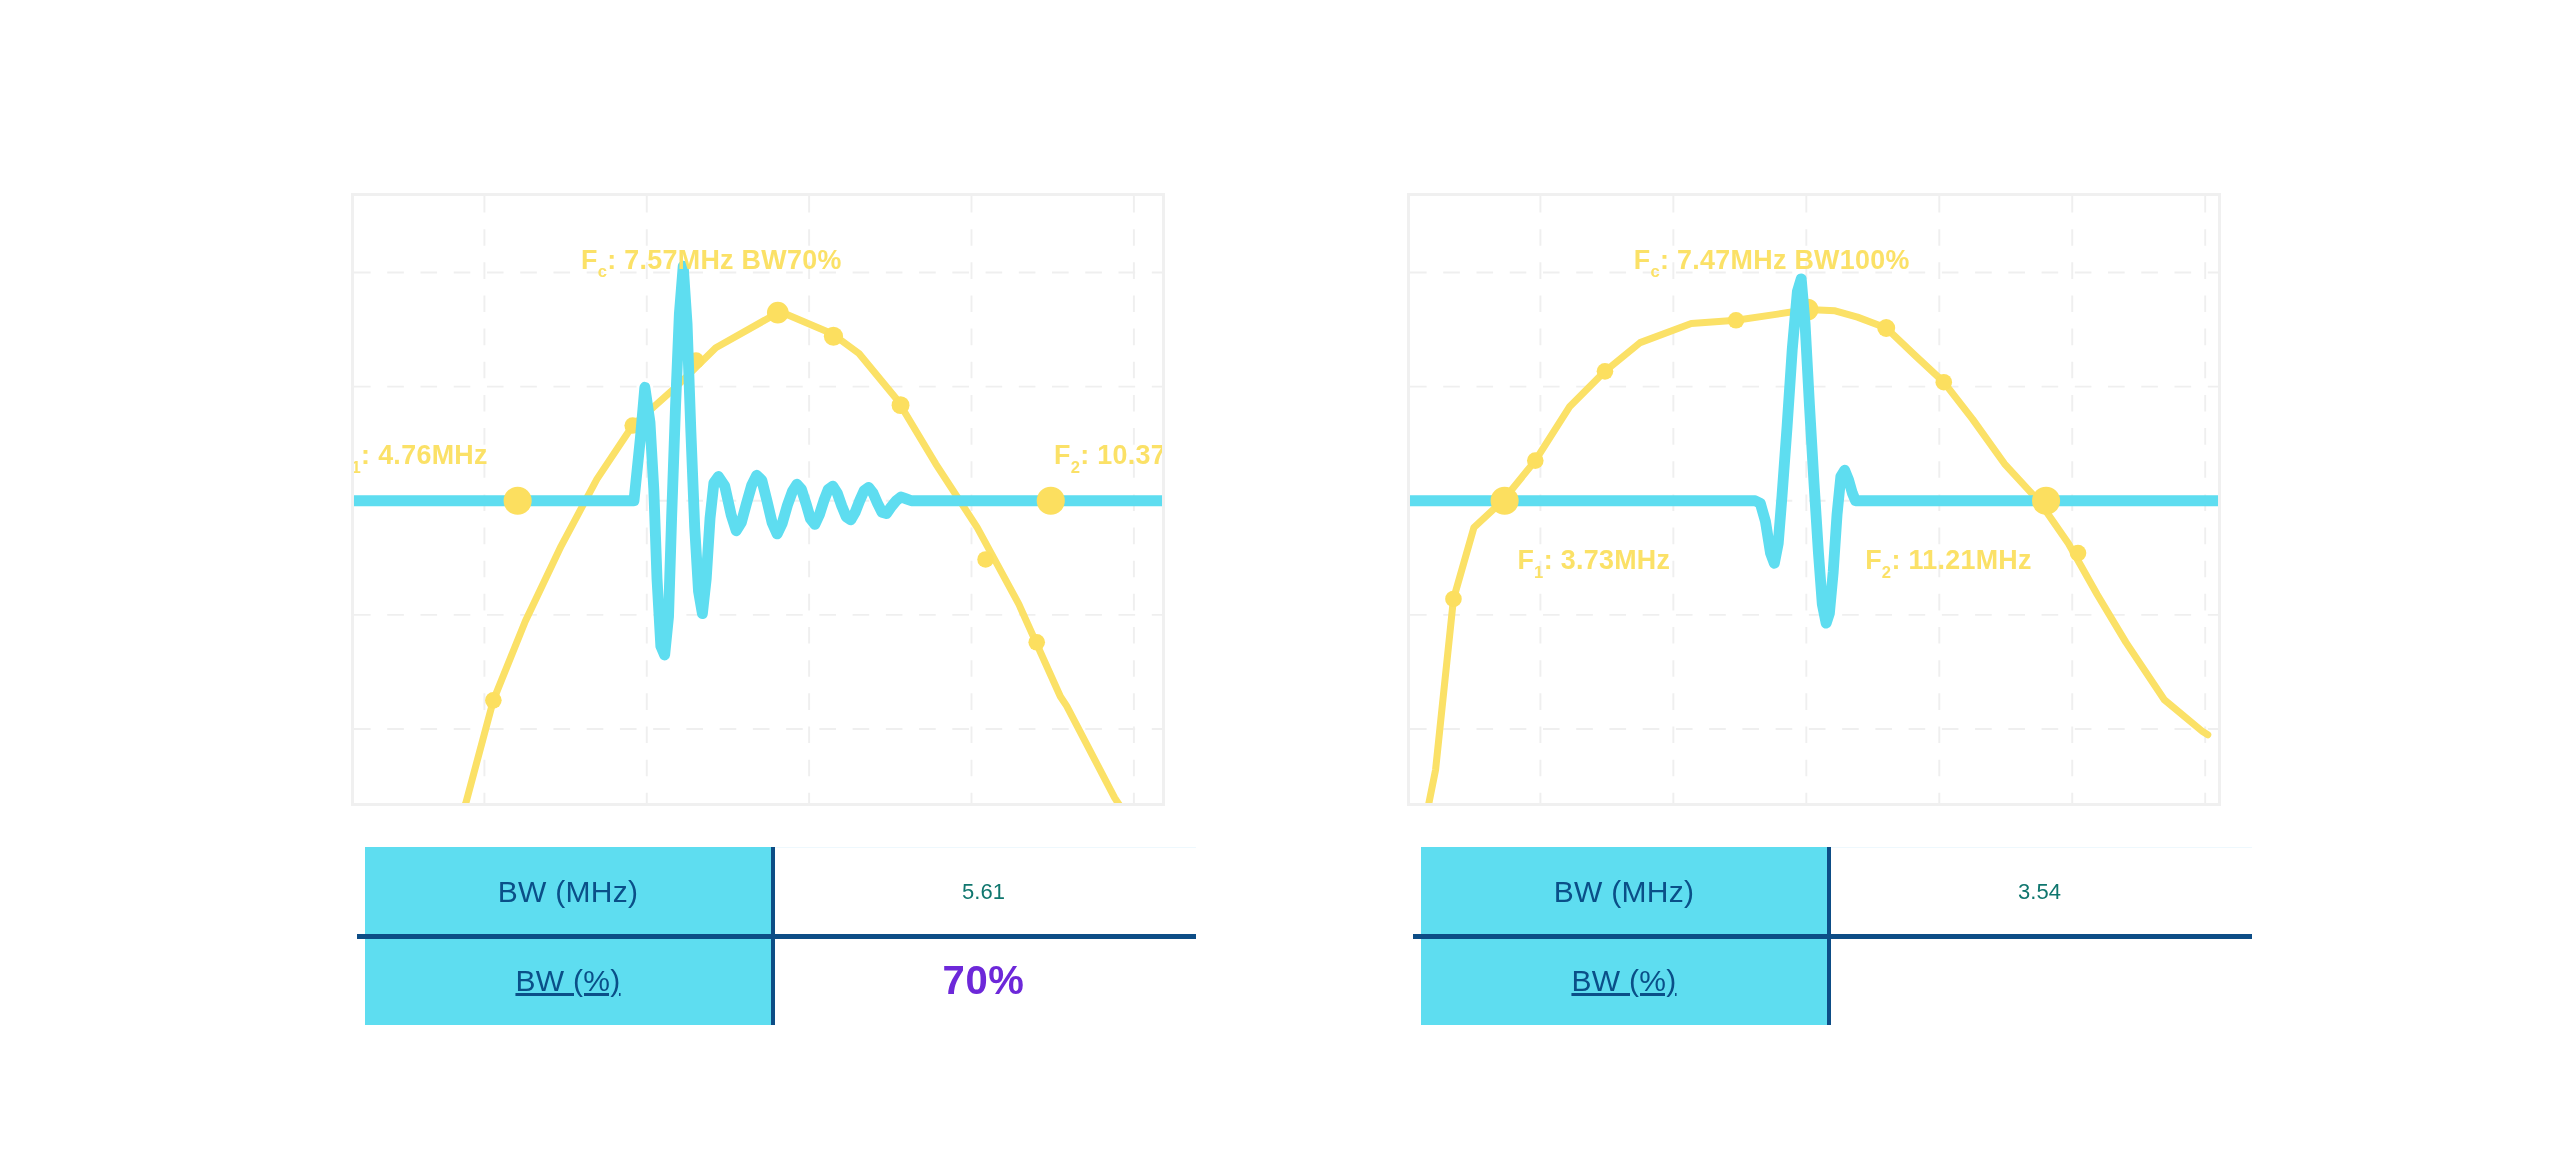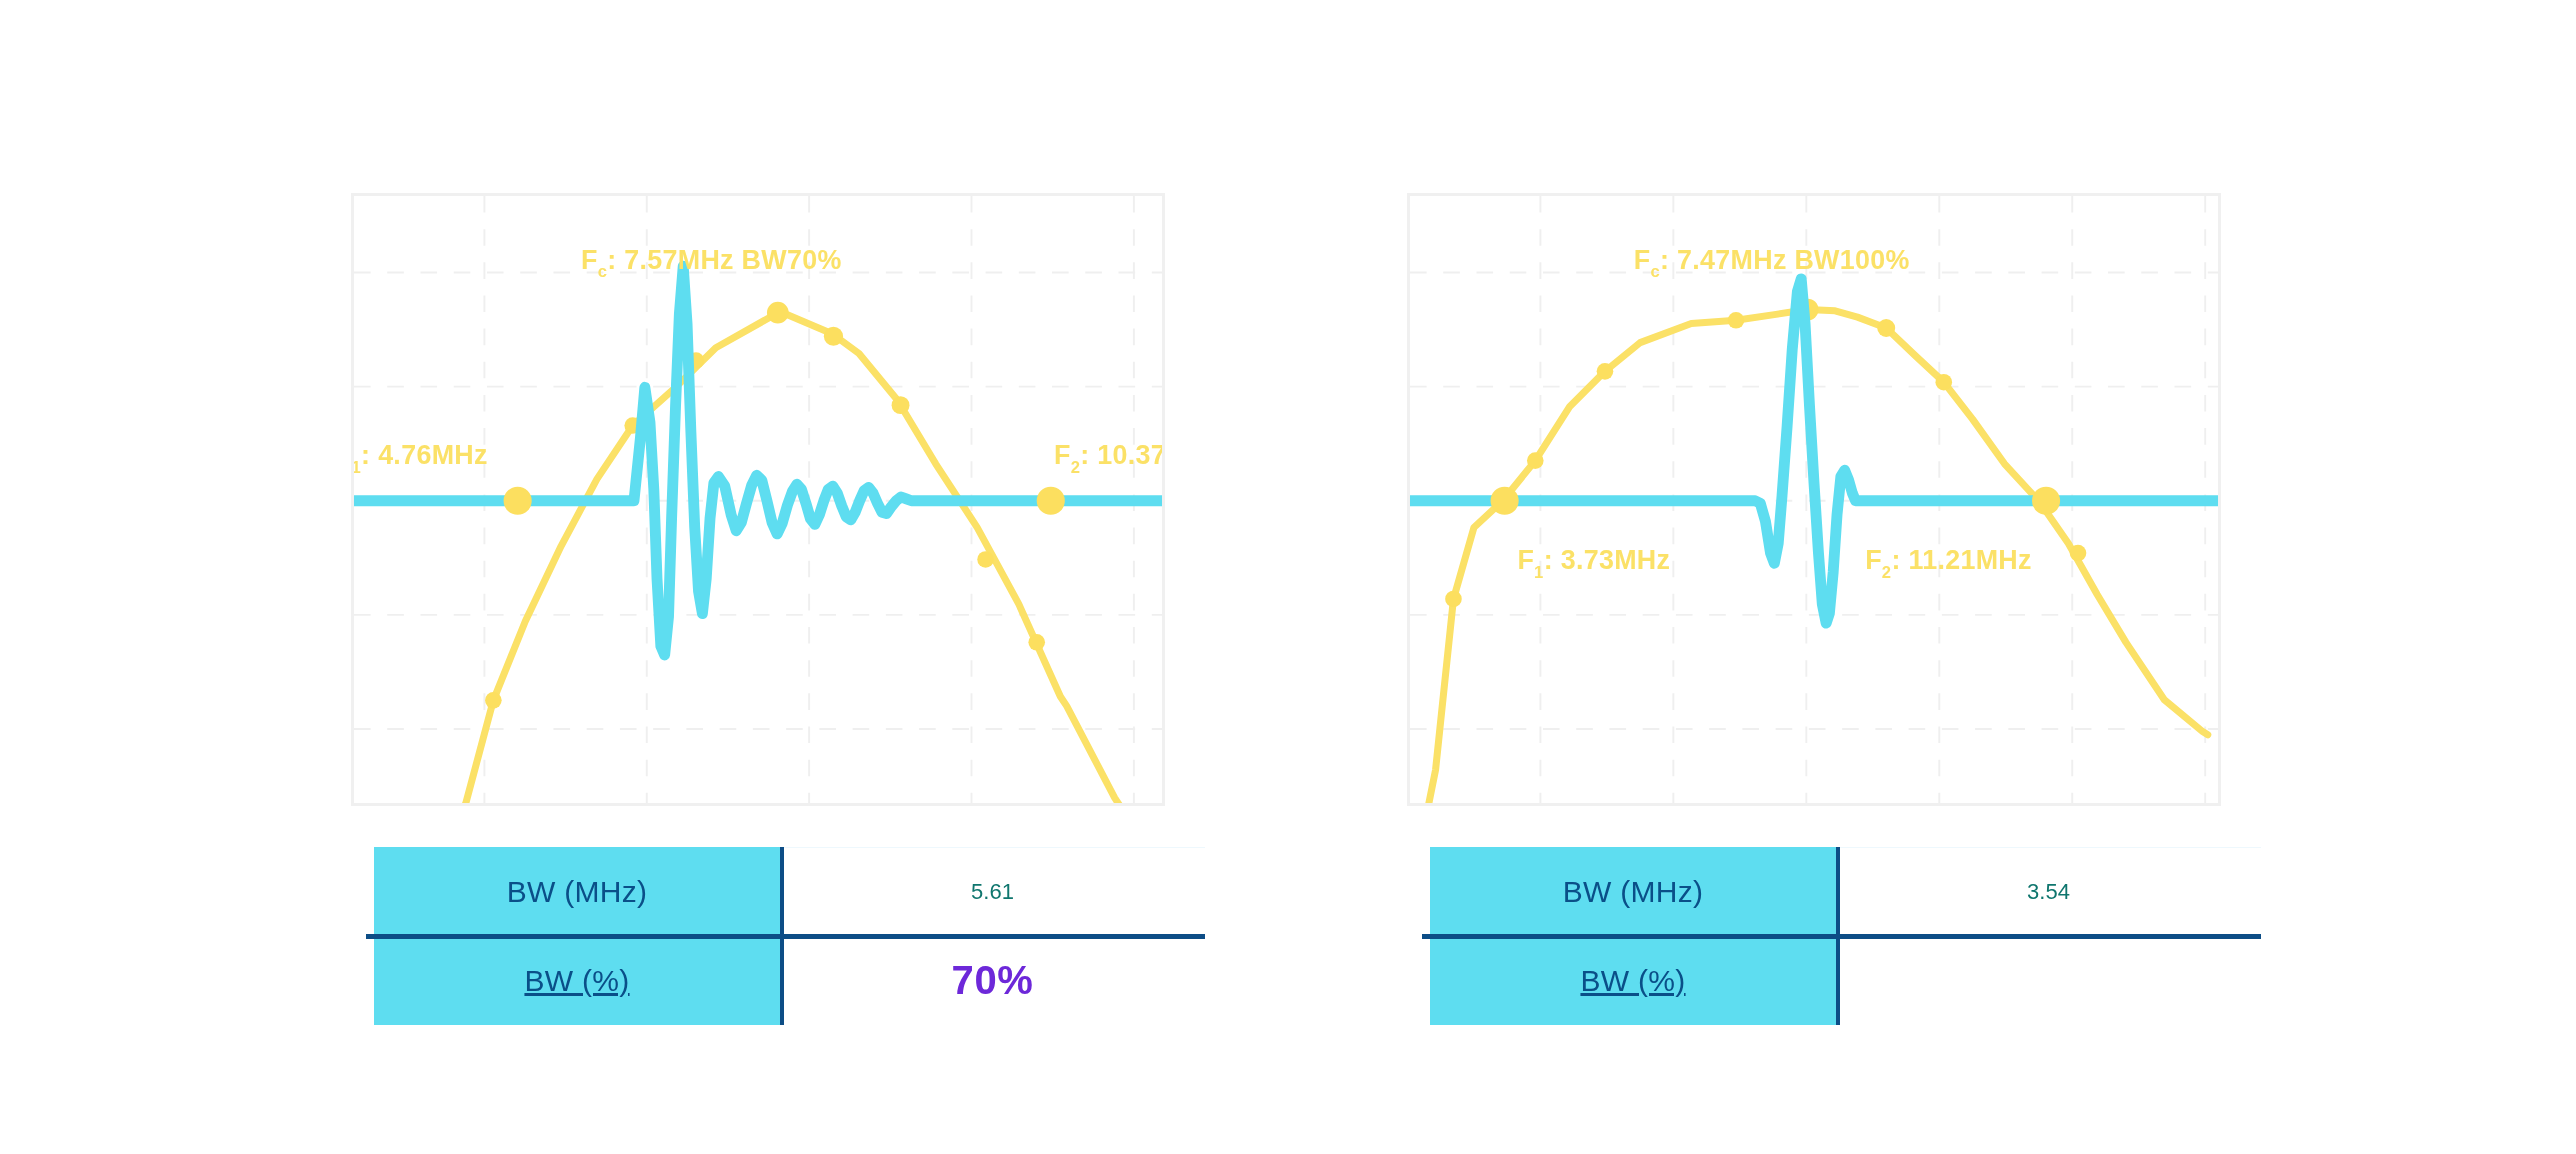--- a/index.html
+++ b/index.html
@@ -43,21 +43,21 @@
     left: 0;
     top: 0;
     width: 100%;
     height: 100%;
     display: block;
   }
 
   
   .bw-table {
     position: absolute;
-    left: 23px;
+    left: 14px;
     top: 654px;
     width: 831px;
     height: 180px;
   }
   .bw-table .rowwrap {
     position: absolute;
     left: 0;
     top: 0;
     width: 407px;
     height: 178px;

